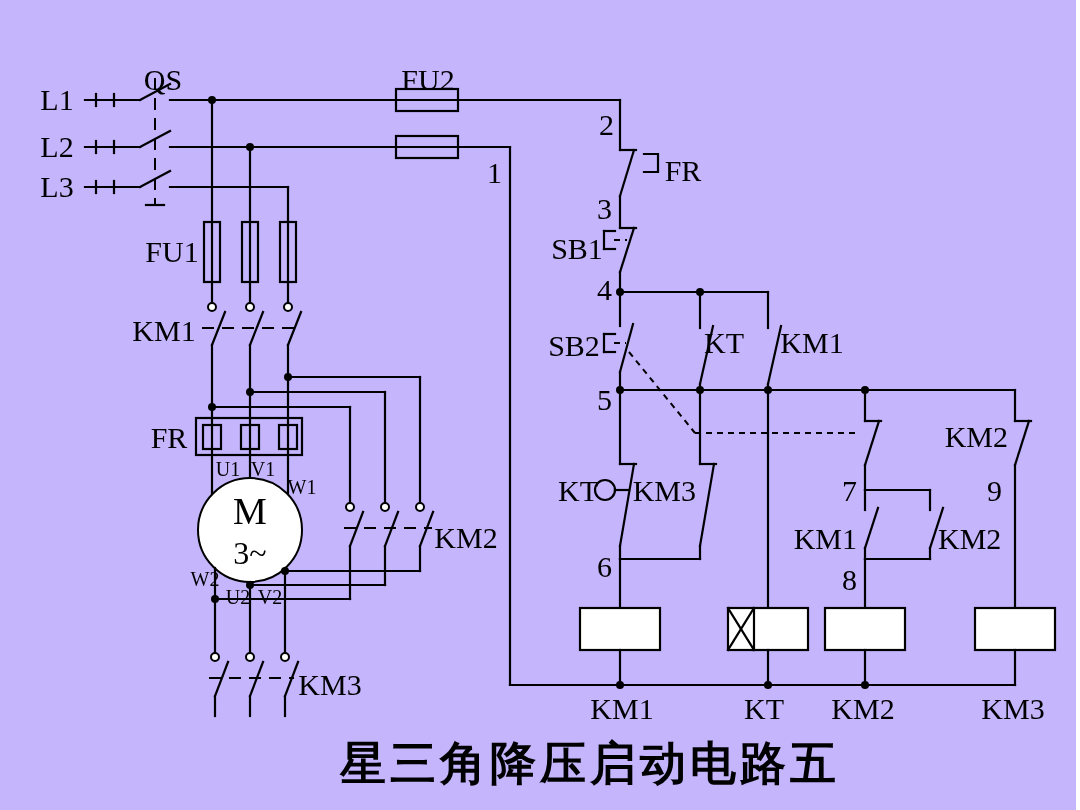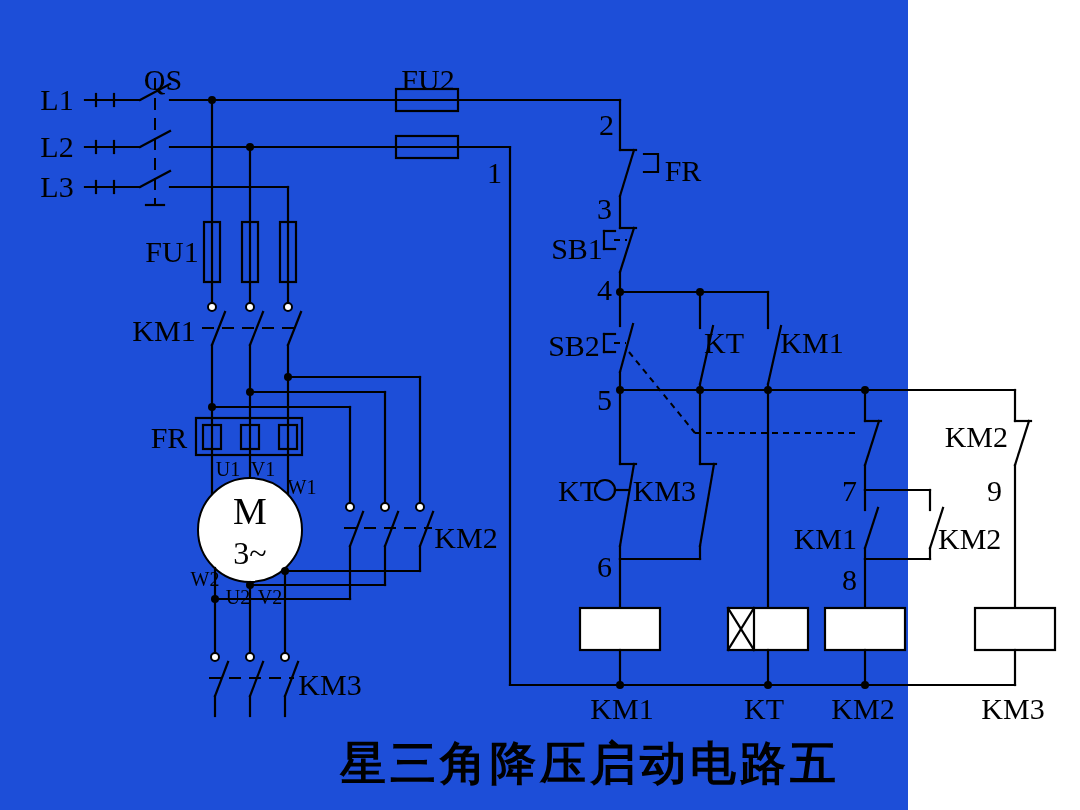--- a/index.html
+++ b/index.html
@@ -1,16 +1,16 @@
 <!DOCTYPE html>
 <html><head>
 <meta charset="utf-8">
 <style>
   html,body{margin:0;padding:0;background:#fff}
-  .page{width:908px;height:810px;background:#1d4ed8;position:relative}
+  .page{width:1076px;height:810px;background:#c4b5fd;position:relative}
   svg{display:block}
   .w{stroke:#000;stroke-width:2.2;fill:none;stroke-linecap:square}
   .dash{stroke:#000;stroke-width:2;fill:none;stroke-dasharray:12 8}
   .mdash{stroke:#000;stroke-width:2;fill:none;stroke-dasharray:6 5}
   .dot{fill:#000;stroke:none}
   .term{fill:#fff;stroke:#000;stroke-width:2}
   .box{fill:none;stroke:#000;stroke-width:2.2}
   .coil{fill:#fff;stroke:#000;stroke-width:2.2}
   text{fill:#000;font-family:"Liberation Serif","DejaVu Serif",serif}
   .lbl{font-size:30px}

